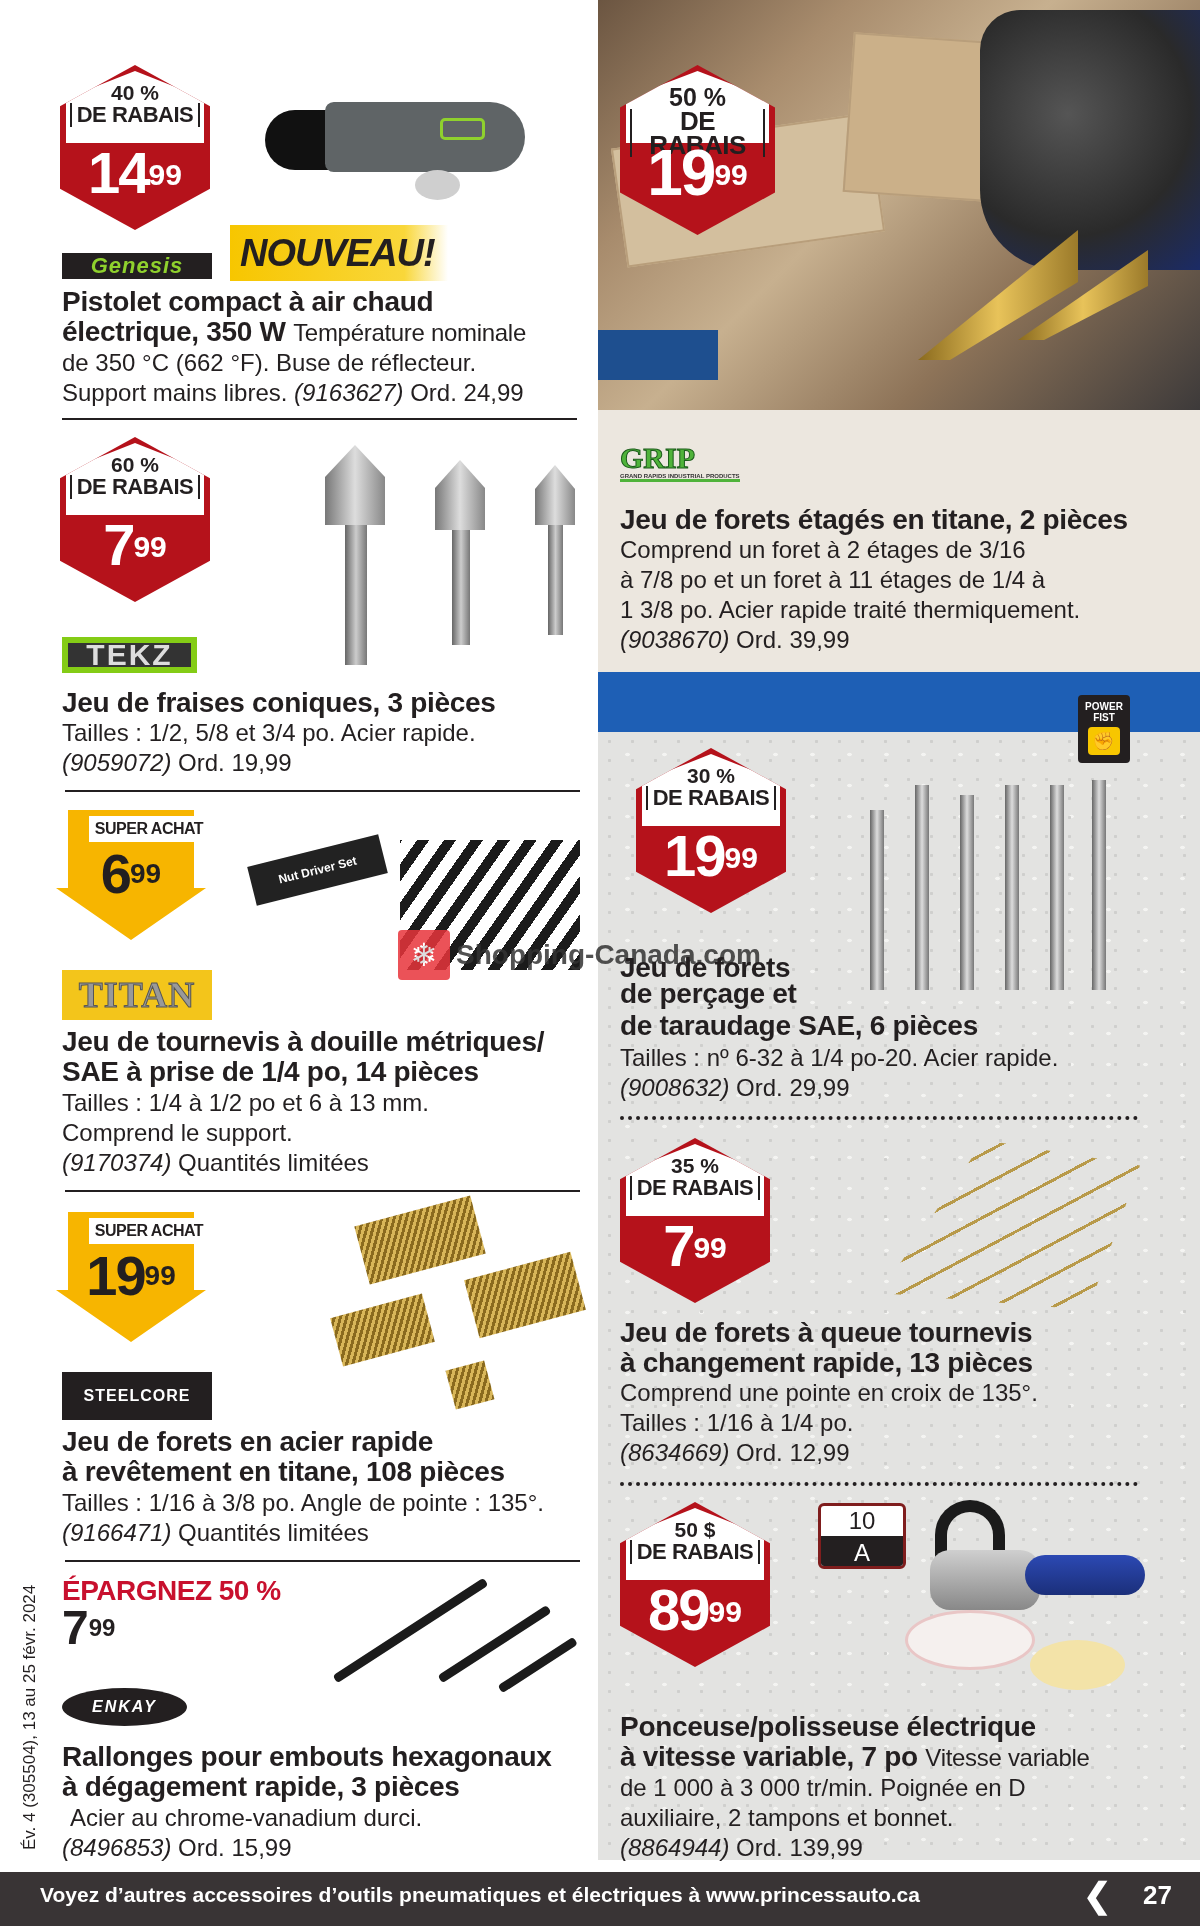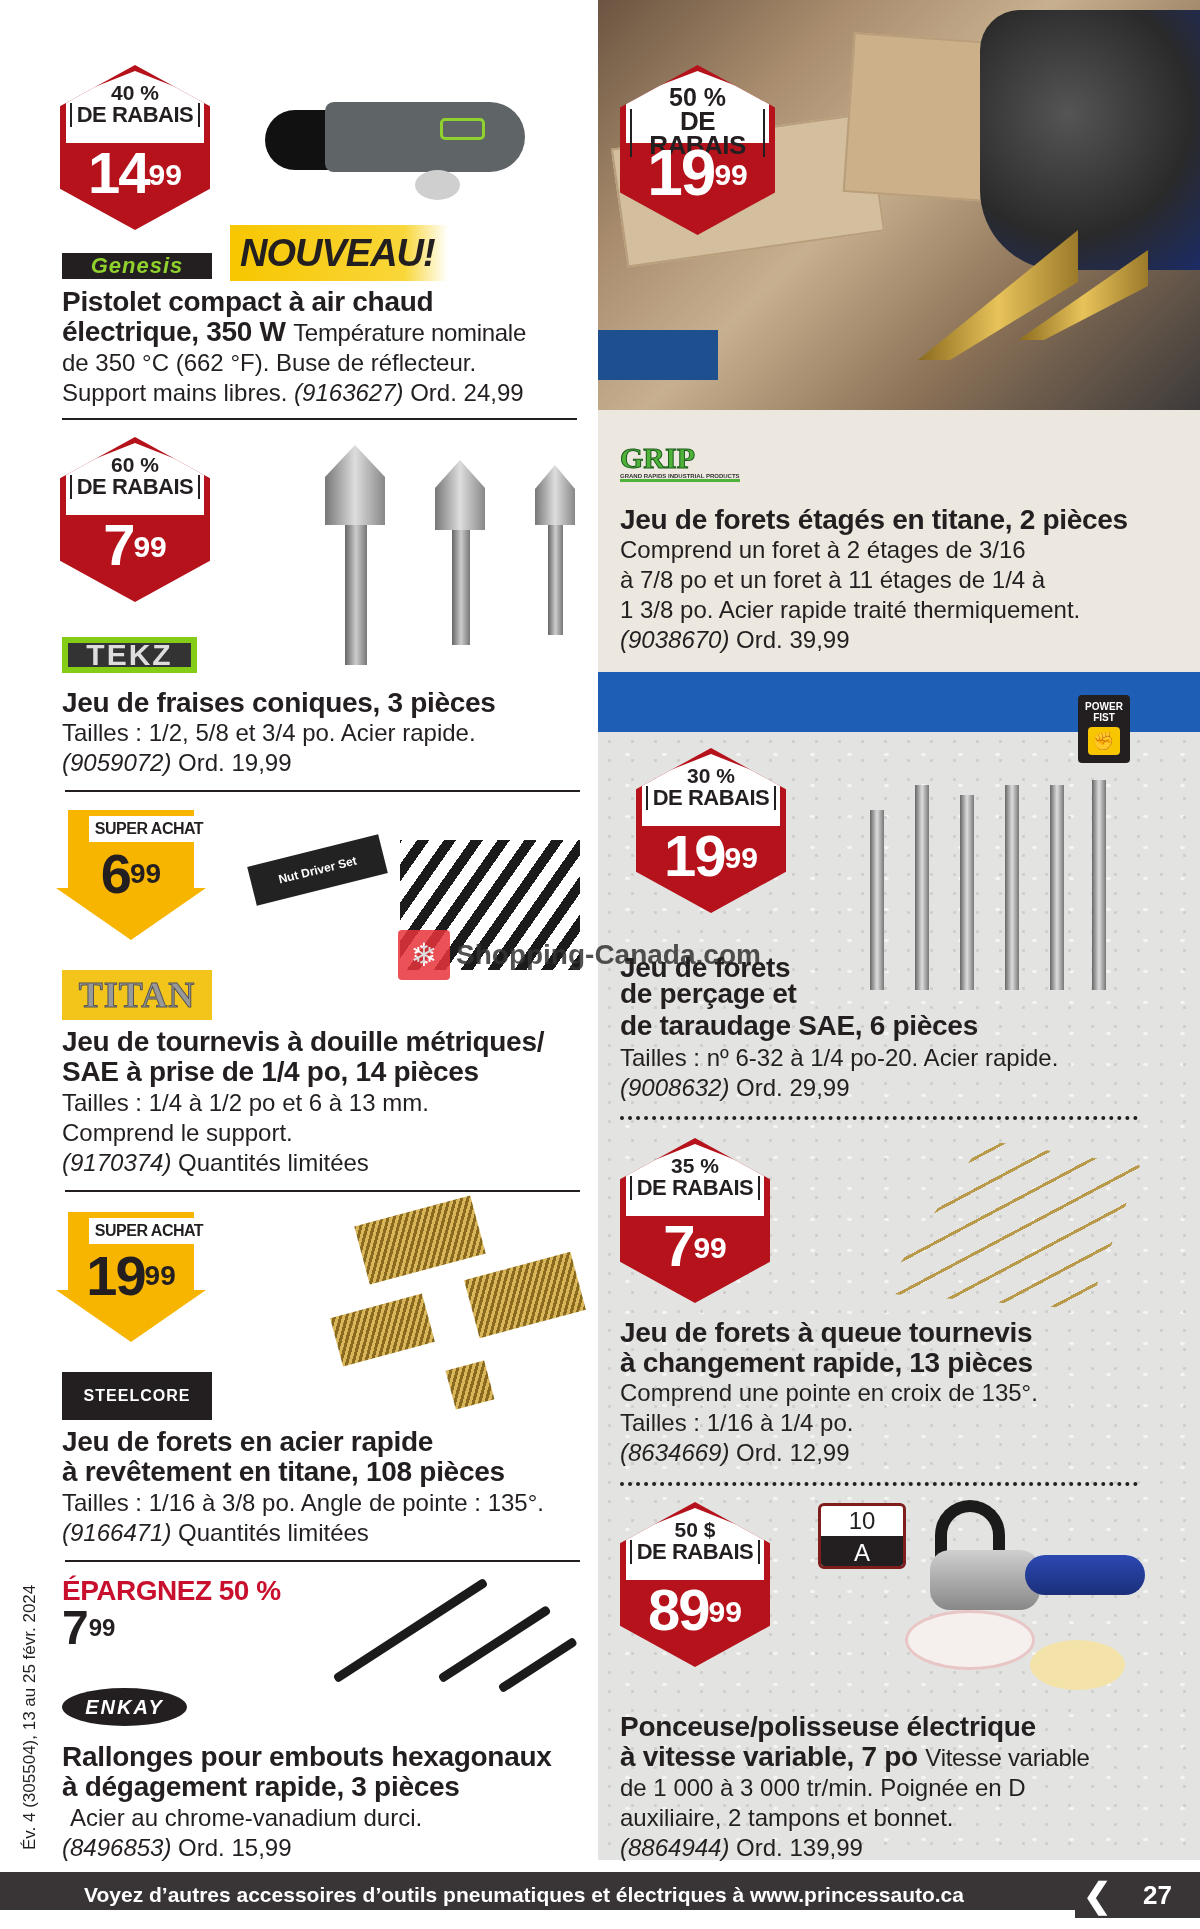--- a/index.html
+++ b/index.html
@@ -26,21 +26,21 @@
   .super .label { position: absolute; left: 17px; top: 6px; width: 120px; height: 26px; background: #fff; font-weight: bold; font-size: 16px; line-height: 26px; text-align: center; color: #231f20; letter-spacing: -0.5px; margin-left: 16px; }
   .super .price { position: absolute; left: 0; width: 150px; top: 36px; text-align: center; font-weight: bold; font-size: 56px; line-height: 56px; color: #231f20; letter-spacing: -2px; }
   .super .price sup { font-size: 28px; vertical-align: top; letter-spacing: 0; }
   .title { position: absolute; font-weight: bold; font-size: 28px; line-height: 30px; color: #231f20; letter-spacing: -0.3px; }
   .desc { position: absolute; font-size: 24px; line-height: 30px; color: #231f20; }
   .desc .sku { font-style: italic; }
   .rule { position: absolute; height: 2px; background: #231f20; }
   .dotrule { position: absolute; height: 4px; border-top: 4px dotted #231f20; }
   .brand { position: absolute; font-weight: bold; display: flex; align-items: center; justify-content: center; }
   .img-box { position: absolute; }
-  .footer { position: absolute; left: 0; top: 1872px; width: 1200px; height: 38px; background: #393435; color: #fff; font-weight: bold; font-size: 21px; line-height: 46px; padding-left: 84px; }
+  .footer { position: absolute; left: 0; top: 1872px; width: 1200px; height: 54px; background: #393435; color: #fff; font-weight: bold; font-size: 21px; line-height: 46px; padding-left: 40px; }
   .page-tab { position: absolute; right: 0; top: 1872px; width: 125px; height: 46px; background: #393435; color: #fff; font-weight: bold; font-size: 26px; line-height: 46px; text-align: right; padding-right: 28px; }
   .page-tab .chev { position: absolute; left: 8px; top: 0; font-size: 34px; color: #fff; }
   .vert { position: absolute; left: 20px; top: 1850px; transform: rotate(-90deg); transform-origin: left top; font-size: 17px; color: #231f20; white-space: nowrap; }
   .watermark { position: absolute; left: 398px; top: 930px; display: flex; align-items: center; gap: 6px; opacity: 0.85; }
   .watermark .wm-bag { width: 52px; height: 50px; background: #e8343b; border-radius: 4px; color: #fff; font-size: 32px; line-height: 50px; text-align: center; }
   .watermark .wm-text { font-weight: bold; font-size: 28px; color: #333; }
   .new-badge { position: absolute; left: 230px; top: 225px; width: 218px; height: 56px; background: linear-gradient(90deg, #f7c600 0%, #f9d73a 80%, rgba(255,255,255,0) 100%); font-weight: bold; font-style: italic; font-size: 38px; line-height: 56px; padding-left: 10px; color: #231f20; letter-spacing: -1px; }
   .amp { position: absolute; left: 818px; top: 1503px; width: 88px; height: 66px; border: 3px solid #7f1d1d; border-radius: 6px; overflow: hidden; background: #fff; }
   .amp .top { height: 30px; text-align: center; font-size: 24px; line-height: 30px; }
   .amp .bot { height: 36px; background: #231f20; color: #fff; text-align: center; font-size: 24px; line-height: 34px; }
@@ -195,21 +195,21 @@
 <div class="desc" style="left:620px;top:1438px;"><span class="sku">(8634669)</span> <span>Ord. 12,99</span></div>
 <div class="dotrule" style="left:620px;top:1482px;width:518px;"></div>
 
 <div class="abs" style="left:62px;top:1575px;font-weight:bold;font-size:28px;color:#c8102e;letter-spacing:-0.5px;">ÉPARGNEZ 50 %</div>
 <div class="abs" style="left:62px;top:1603px;font-weight:bold;font-size:48px;line-height:50px;color:#231f20;"><span>7</span><sup style="font-size:24px;vertical-align:top;">99</sup></div>
 <div class="img-box" style="left:335px;top:1580px;width:250px;height:140px;">
   <div style="position:absolute;left:0;top:95px;width:180px;height:9px;background:#1b1b1b;transform:rotate(-33deg);transform-origin:left center;border-radius:4px;"></div>
   <div style="position:absolute;left:105px;top:95px;width:130px;height:9px;background:#1b1b1b;transform:rotate(-33deg);transform-origin:left center;border-radius:4px;"></div>
   <div style="position:absolute;left:165px;top:105px;width:90px;height:9px;background:#1b1b1b;transform:rotate(-33deg);transform-origin:left center;border-radius:4px;"></div>
 </div>
-<div class="brand" style="left:62px;top:1688px;width:125px;height:38px;background:#231f20;color:#fff;border-radius:50%;font-style:italic;font-size:20px;letter-spacing:2px;">ENKAY</div>
+<div class="brand" style="left:62px;top:1688px;width:125px;height:38px;background:#231f20;color:#fff;border-radius:50%;font-style:italic;font-size:16px;letter-spacing:2px;">ENKAY</div>
 <div class="title" style="left:62px;top:1742px;">Rallonges pour embouts hexagonaux</div>
 <div class="title" style="left:62px;top:1772px;">à dégagement rapide, 3 pièces</div>
 <div class="desc" style="left:50px;top:1803px;margin-left:20px;">Acier au chrome-vanadium durci.</div>
 <div class="desc" style="left:62px;top:1833px;"><span class="sku">(8496853)</span> <span>Ord. 15,99</span></div>
 
 <div class="hex" style="left:620px;top:1502px;">
   <div class="hex-top"></div>
   <div class="pct">50 $</div>
   <div class="rabais">DE RABAIS</div>
   <div class="price"><span>89</span><sup>99</sup></div>

